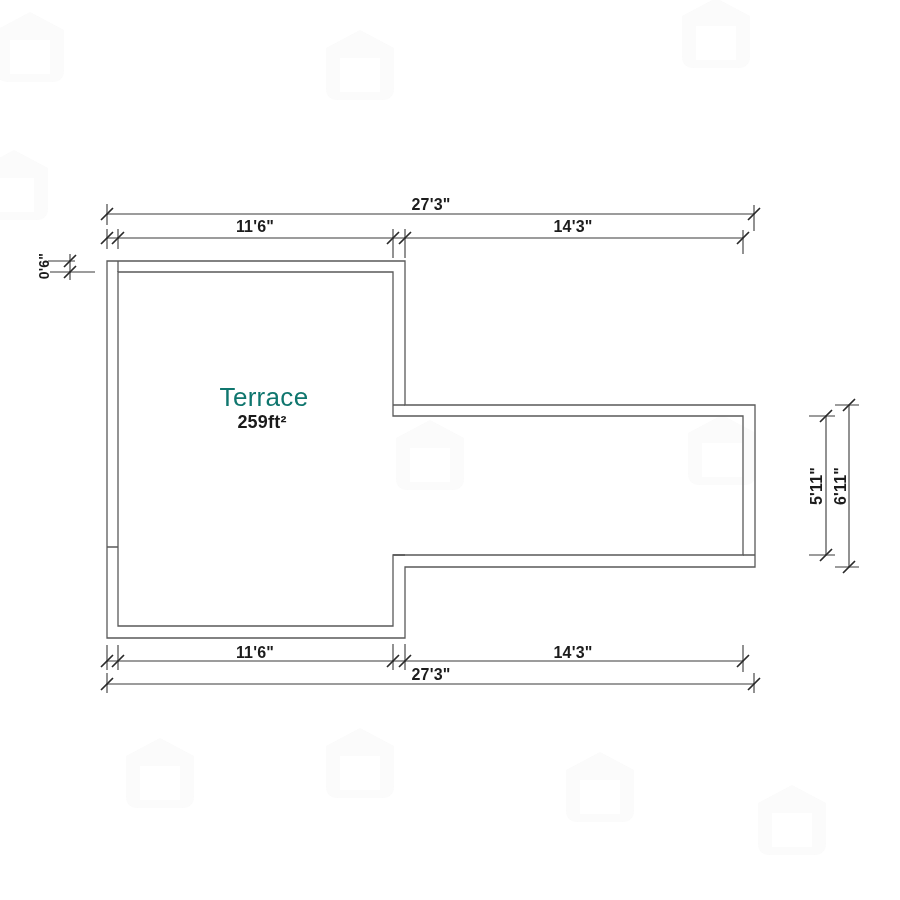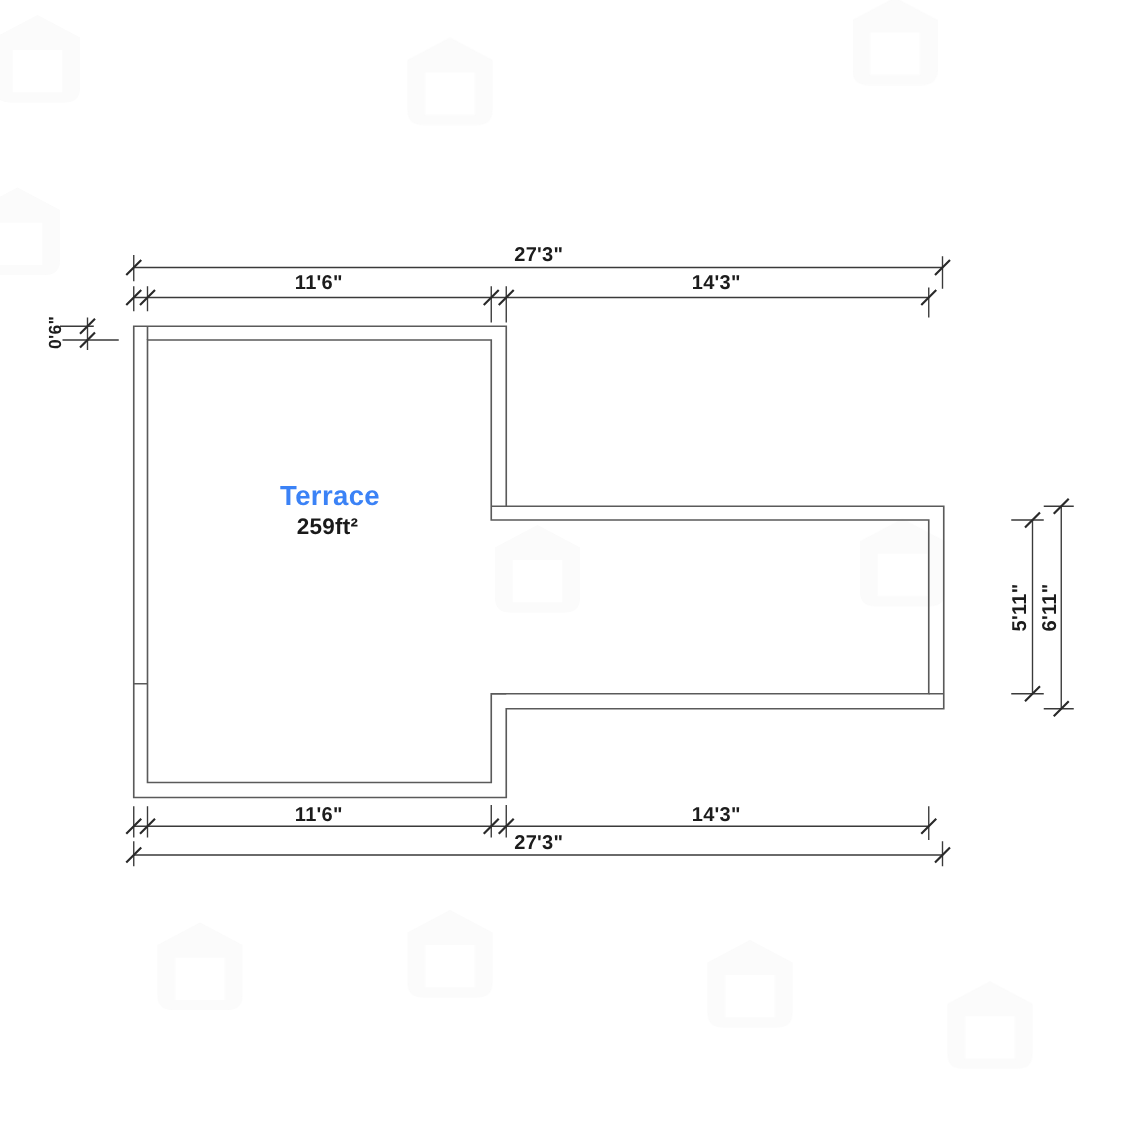--- a/index.html
+++ b/index.html
@@ -14,21 +14,21 @@
   .lbl{
     position:absolute;
     transform:translate(-50%,-50%);
     white-space:nowrap;
     color:#1c1c1c;
     font-weight:700;
     font-size:16px;
     letter-spacing:0.2px;
   }
   .lbl.rot{transform:translate(-50%,-50%) rotate(-90deg);}
-  .room-name{font-size:22px;font-weight:700;color:#3b82f6;letter-spacing:0.3px;}
+  .room-name{font-size:26px;font-weight:400;color:#0f766e;letter-spacing:0.3px;}
   .room-area{font-size:18px;font-weight:600;color:#1a1a1a;}
 </style>
 </head>
 <body>
 
 <div id="canvas">
 
   <svg id="drawing" width="900" height="900" viewBox="0 0 900 900">
 
     <defs>

